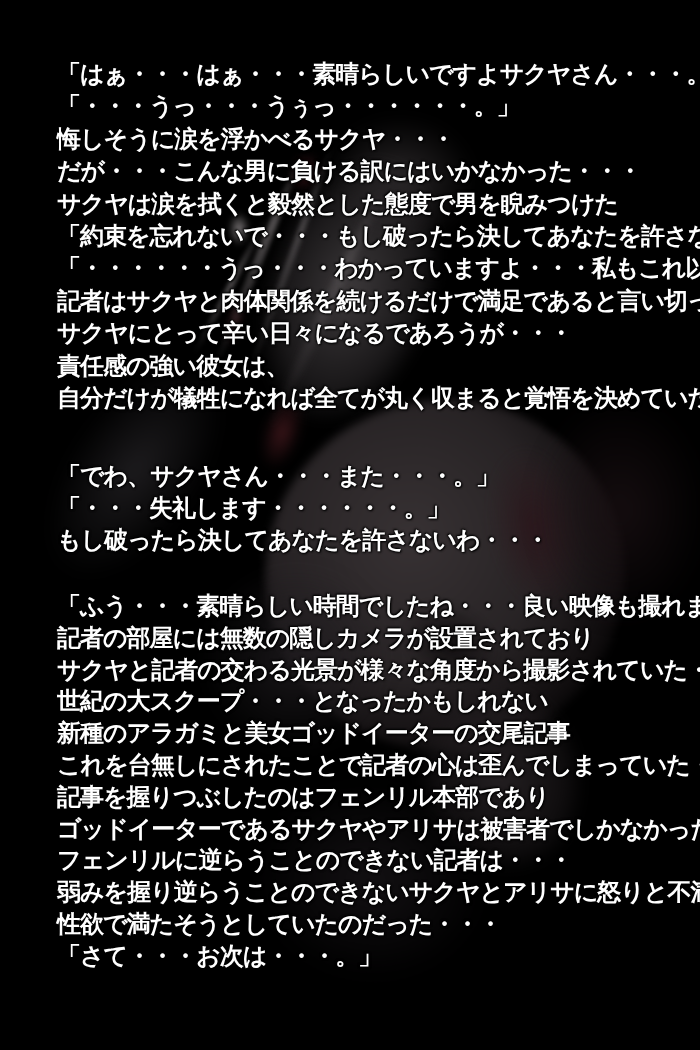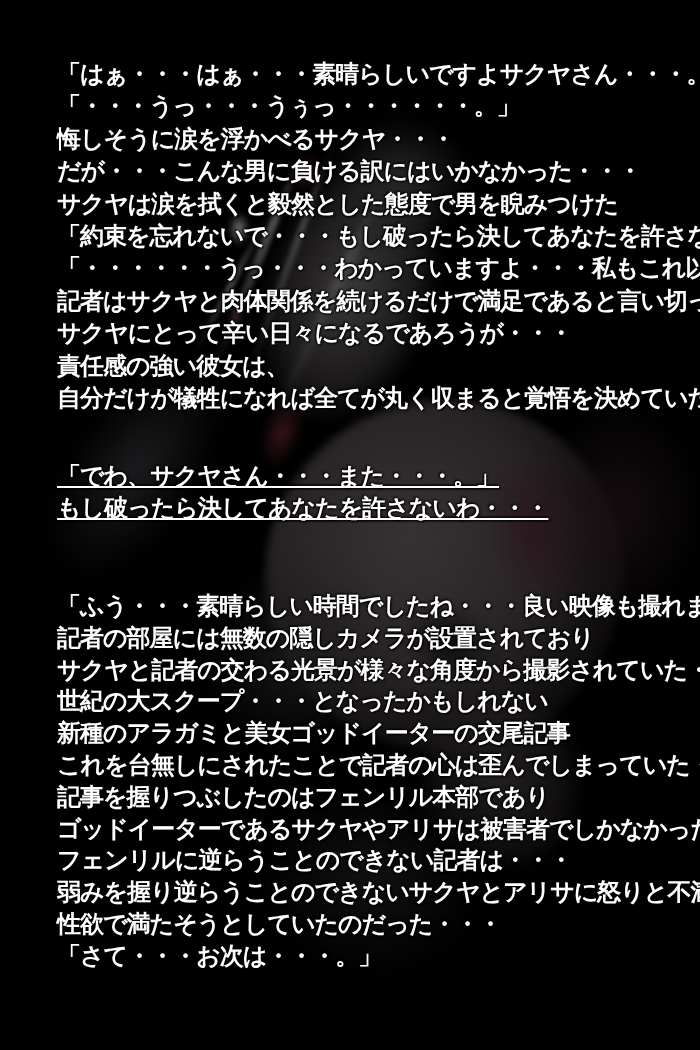--- a/index.html
+++ b/index.html
@@ -48,21 +48,21 @@
     font-size: 24px;
     font-weight: 700;
     letter-spacing: -1px;
     white-space: nowrap;
     text-shadow: 0 0 3px #000, 1px 1px 2px #000, -1px -1px 2px #000;
   }
   .p1 { top: 58px;  }
   .p2 { top: 460px; }
   .p3 { top: 591px; }
   .p1 .line { height: 32.4px; line-height: 32.4px; }
-  .p2 .line { height: 32.2px; line-height: 32.2px; text-decoration: underline; }
+  .p2 .line { height: 32.2px; line-height: 32.2px; }
   .p3 .line { height: 31.8px; line-height: 31.8px; }
 </style>
 </head>
 <body>
 
 <div class="screen">
 
   <div class="bg-art">
     <div class="shape head-top"></div>
     <div class="shape hair-mass"></div>
@@ -95,20 +95,21 @@
       <div class="line">「約束を忘れないで・・・もし破ったら決してあなたを許さないわ・・・。」</div>
       <div class="line">「・・・・・・うっ・・・わかっていますよ・・・私もこれ以上は望んでいませんので・・・。」</div>
       <div class="line">記者はサクヤと肉体関係を続けるだけで満足であると言い切った・・・</div>
       <div class="line">サクヤにとって辛い日々になるであろうが・・・</div>
       <div class="line">責任感の強い彼女は、</div>
       <div class="line">自分だけが犠牲になれば全てが丸く収まると覚悟を決めていた</div>
     </div>
 
     <div class="para p2">
       <div class="line">「でわ、サクヤさん・・・また・・・。」</div>
+      <div class="line">「・・・失礼します・・・・・・。」</div>
       <div class="line">もし破ったら決してあなたを許さないわ・・・</div>
     </div>
 
     <div class="para p3">
       <div class="line">「ふう・・・素晴らしい時間でしたね・・・良い映像も撮れましたし・・・。」</div>
       <div class="line">記者の部屋には無数の隠しカメラが設置されており</div>
       <div class="line">サクヤと記者の交わる光景が様々な角度から撮影されていた・・・</div>
       <div class="line">世紀の大スクープ・・・となったかもしれない</div>
       <div class="line">新種のアラガミと美女ゴッドイーターの交尾記事</div>
       <div class="line">これを台無しにされたことで記者の心は歪んでしまっていた・・・</div>

